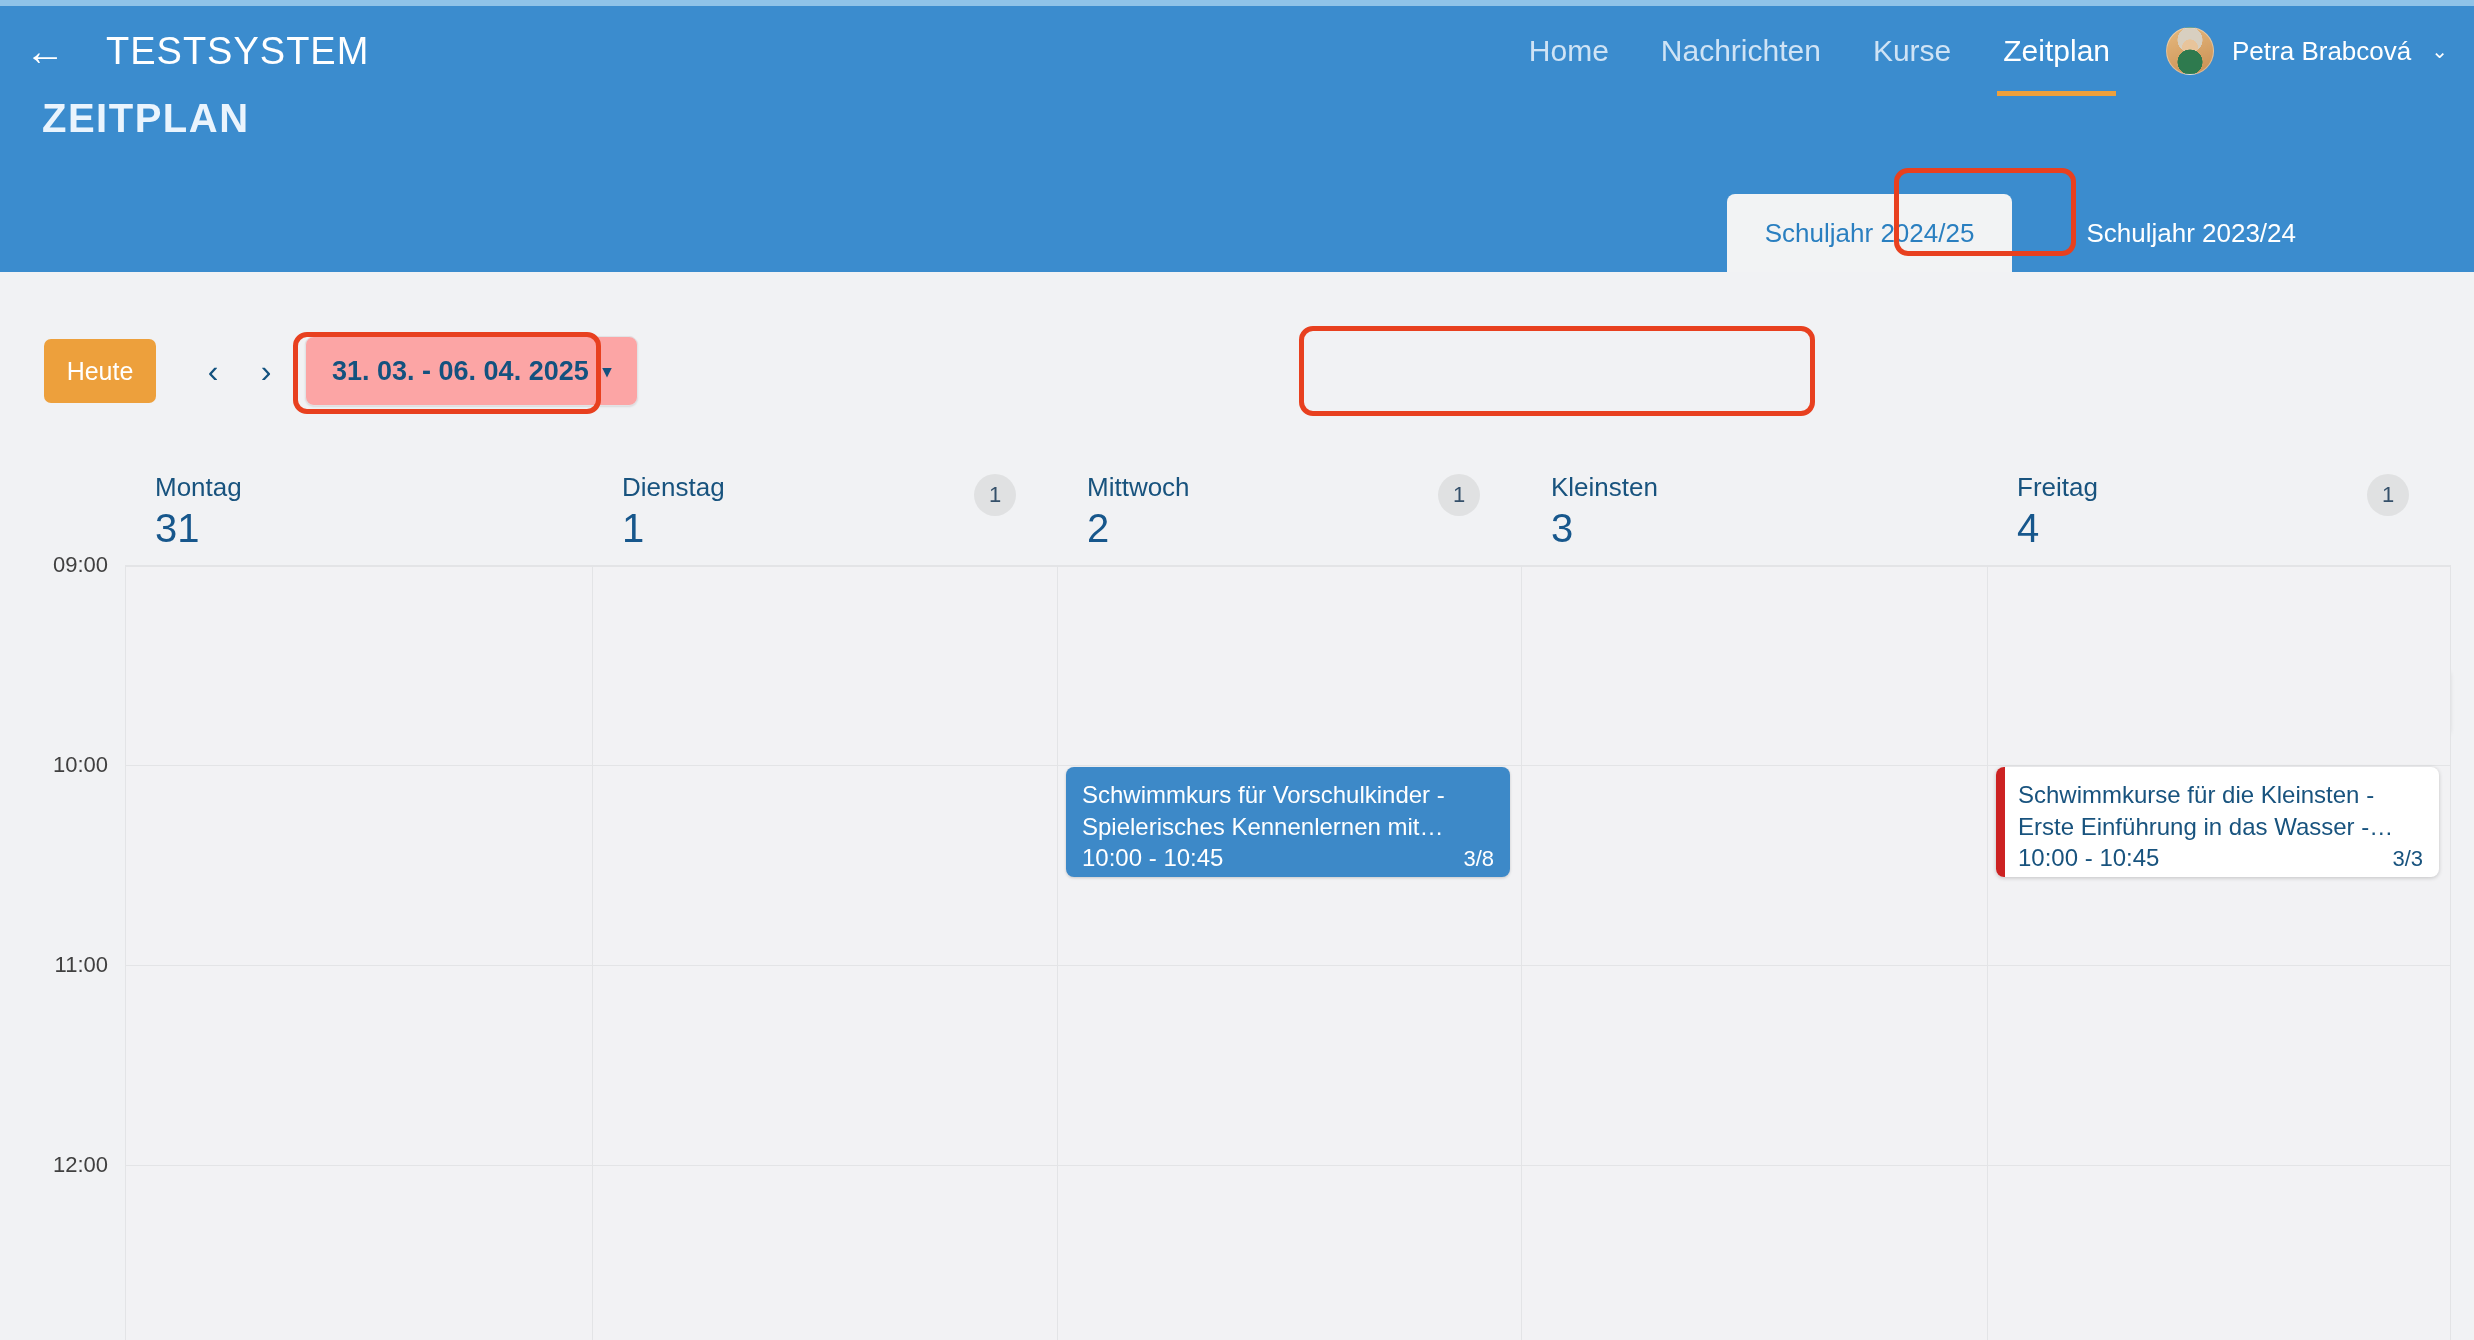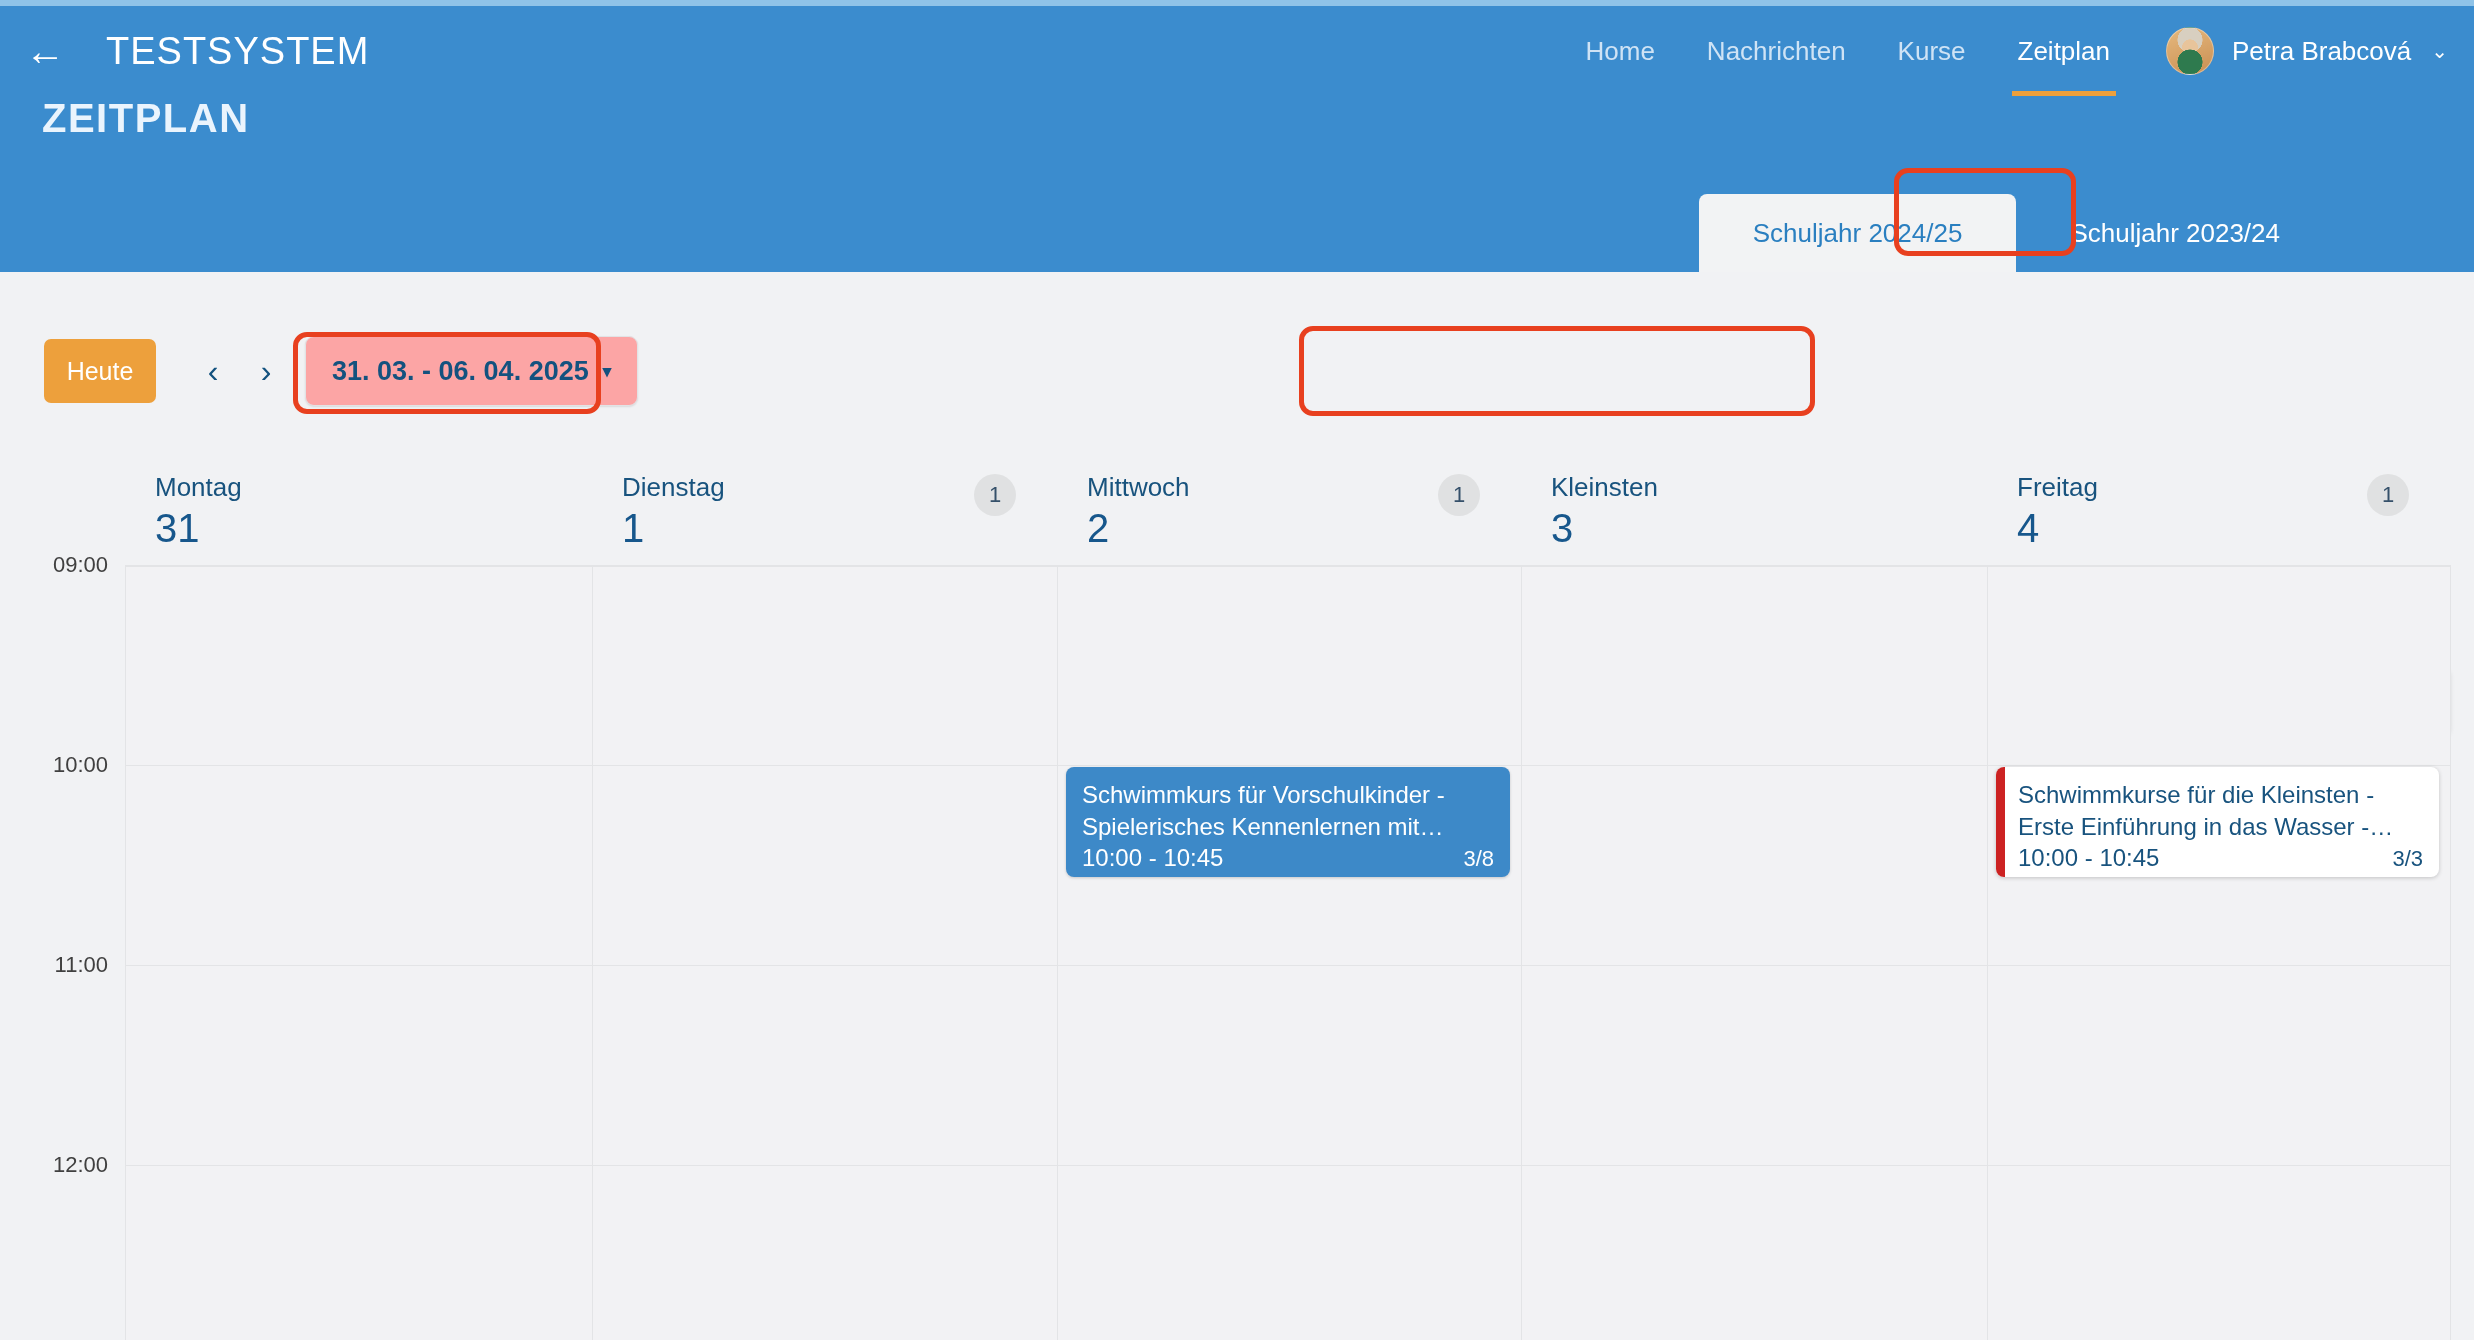--- a/index.html
+++ b/index.html
@@ -38,21 +38,21 @@
     font-weight: 400;
   }
   .nav-spacer { flex: 1; }
   .nav-links { display: flex; align-items: center; height: 90px; }
   .nav-link {
     position: relative;
     padding: 0 26px;
     height: 90px;
     display: flex; align-items: center;
     color: #cfe3f5;
-    font-size: 26px;
+    font-size: 30px;
     cursor: pointer;
     white-space: nowrap;
   }
   .nav-link.active { color: #ffffff; }
   .nav-link.active::after {
     content: "";
     position: absolute; left: 20px; right: 20px; bottom: 0;
     height: 5px; background: #eda03c;
   }
   .user-block {
@@ -90,27 +90,28 @@
     font-weight: 700;
     letter-spacing: 1.5px;
   }
 
   
   .year-tabs {
     position: absolute; top: 172px; right: 140px;
     display: flex; align-items: flex-end; height: 100px;
   }
   .year-tab {
-    padding: 0 54px;
+    padding: 0 38px;
     height: 78px;
     display: flex; align-items: center;
     font-size: 26px;
     color: #ffffff;
     cursor: pointer;
     white-space: nowrap;
+    margin-left: 36px;
   }
   .year-tab.selected {
     background: #f2f3f4;
     color: #2a7fc0;
     border-radius: 8px 8px 0 0;
   }
   .hl-box {
     position: absolute;
     border: 5px solid #e8401f;
     border-radius: 14px;

